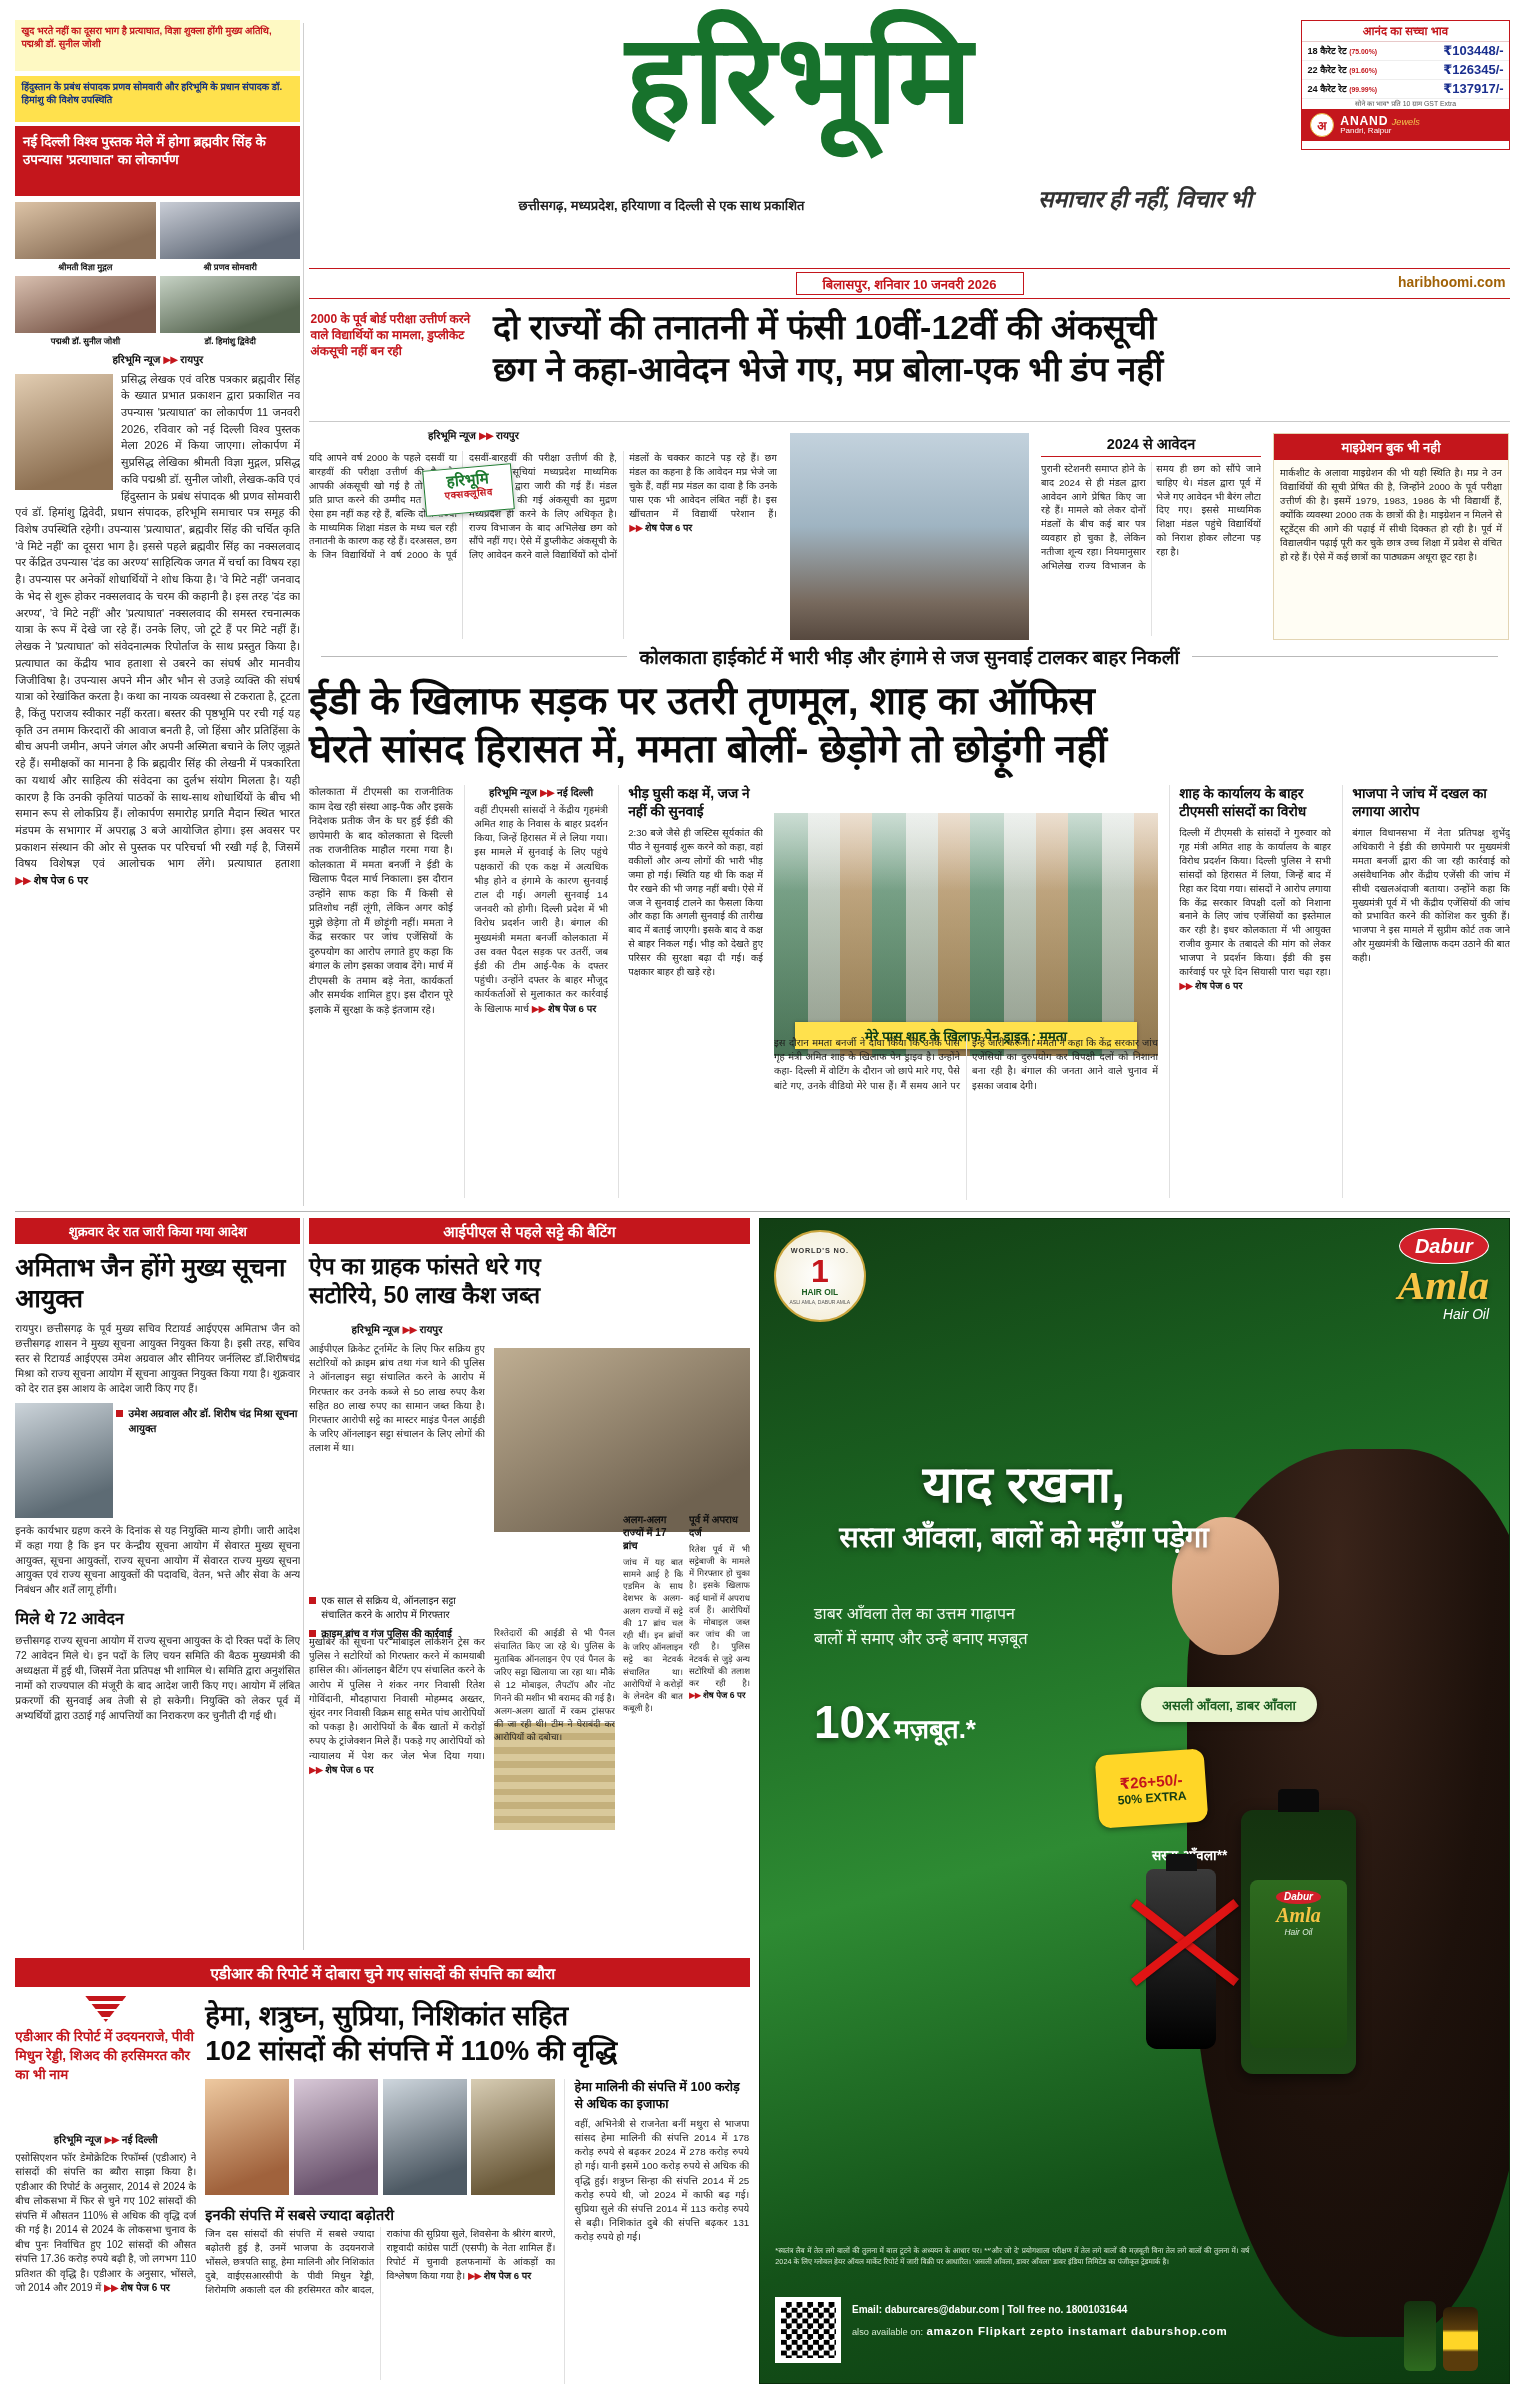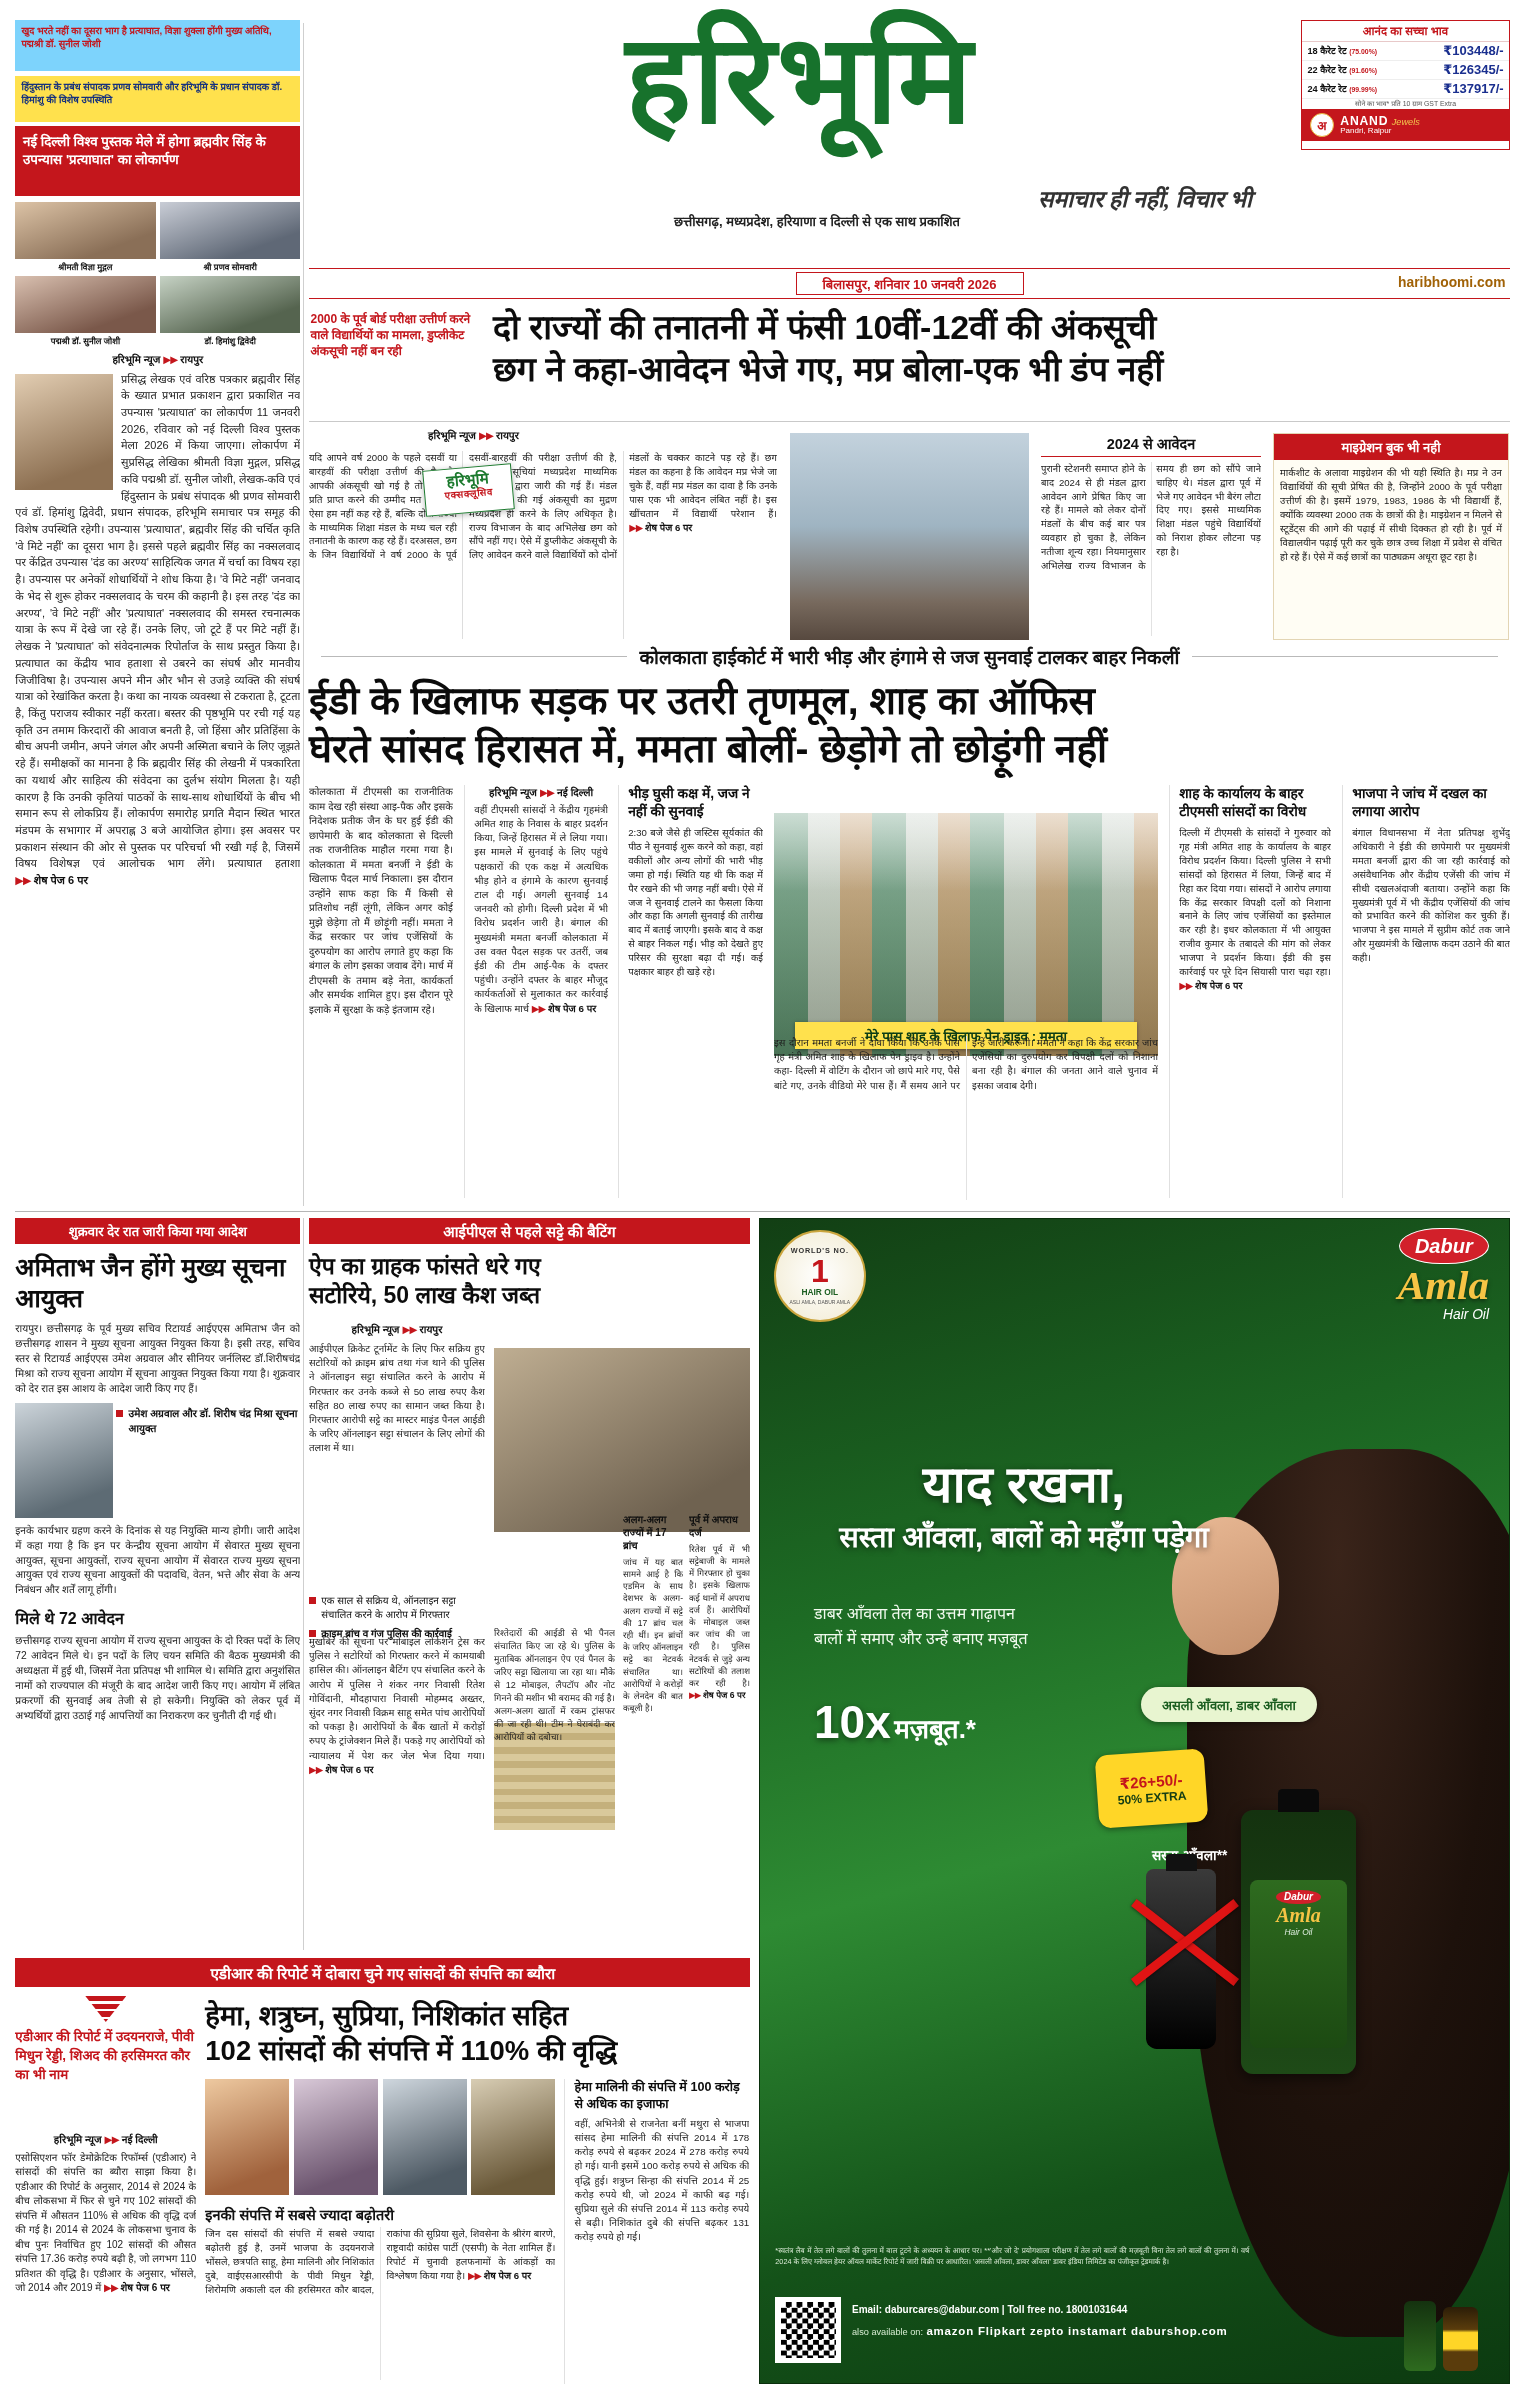--- a/index.html
+++ b/index.html
@@ -38,21 +38,21 @@
   .sq{display:inline-block;width:6.9px;height:6.9px;background:#c4161c;margin-right:5.4px;flex:0 0 auto;margin-top:3.1px;}
   .vr{position:absolute;border-left:0.8px solid #cfcfcf;}
   .hrule{position:absolute;border-top:0.8px solid #c9c9c9;}
 </style>
 </head>
 <body>
 
 <div class="page">
 
   <aside class="abs" style="left:15.3px;top:20px;width:285px;height:1174px;overflow:hidden;">
-    <div style="background:#7dd3fc;color:#c4161c;font-weight:bold;font-size:9.6px;line-height:1.32;padding:5.4px 6.1px;min-height:51px;">खुद भरते नहीं का दूसरा भाग है प्रत्याघात, विज्ञा शुक्ला होंगी मुख्य अतिथि, पद्मश्री डॉ. सुनील जोशी</div>
+    <div style="background:#fef9c3;color:#c4161c;font-weight:bold;font-size:9.6px;line-height:1.32;padding:5.4px 6.1px;min-height:51px;">खुद भरते नहीं का दूसरा भाग है प्रत्याघात, विज्ञा शुक्ला होंगी मुख्य अतिथि, पद्मश्री डॉ. सुनील जोशी</div>
     <div style="background:#ffe14d;color:#15317d;font-weight:bold;font-size:9.6px;line-height:1.32;padding:5.4px 6.1px;margin-top:4.6px;min-height:46px;">हिंदुस्तान के प्रबंध संपादक प्रणव सोमवारी और हरिभूमि के प्रधान संपादक डॉ. हिमांशु की विशेष उपस्थिति</div>
     <div style="background:#c4161c;color:#fff;font-weight:bold;font-size:13.4px;line-height:1.35;padding:6.9px 7.7px;margin-top:4.6px;min-height:70px;">नई दिल्ली विश्व पुस्तक मेले में होगा ब्रह्मवीर सिंह के उपन्यास 'प्रत्याघात' का लोकार्पण</div>
 
     <div style="display:grid;grid-template-columns:1fr 1fr;gap:4.6px;margin-top:6.1px;">
       <figure>
         <div class="photo ph-p1" style="height:57px;"></div>
         <figcaption style="font-size:8.4px;font-weight:bold;text-align:center;padding-top:1.5px;">श्रीमती विज्ञा मुद्गल</figcaption>
       </figure>
       <figure>
         <div class="photo ph-p2" style="height:57px;"></div>
@@ -78,21 +78,21 @@
       <span class="photo ph-author" style="float:left;width:98px;height:116px;margin:3.1px 7.7px 3.1px 0;"></span>
       <span>प्रसिद्ध लेखक एवं वरिष्ठ पत्रकार ब्रह्मवीर सिंह के ख्यात प्रभात प्रकाशन द्वारा प्रकाशित नव उपन्यास 'प्रत्याघात' का लोकार्पण 11 जनवरी 2026, रविवार को नई दिल्ली विश्व पुस्तक मेला 2026 में किया जाएगा। लोकार्पण में सुप्रसिद्ध लेखिका श्रीमती विज्ञा मुद्गल, प्रसिद्ध कवि पद्मश्री डॉ. सुनील जोशी, लेखक-कवि एवं हिंदुस्तान के प्रबंध संपादक श्री प्रणव सोमवारी एवं डॉ. हिमांशु द्विवेदी, प्रधान संपादक, हरिभूमि समाचार पत्र समूह की विशेष उपस्थिति रहेगी। उपन्यास 'प्रत्याघात', ब्रह्मवीर सिंह की चर्चित कृति 'वे मिटे नहीं' का दूसरा भाग है। इससे पहले ब्रह्मवीर सिंह का नक्सलवाद पर केंद्रित उपन्यास 'दंड का अरण्य' साहित्यिक जगत में चर्चा का विषय रहा है। उपन्यास पर अनेकों शोधार्थियों ने शोध किया है। 'वे मिटे नहीं' जनवाद के भेद से शुरू होकर नक्सलवाद के चरम की कहानी है। इस तरह 'दंड का अरण्य', 'वे मिटे नहीं' और 'प्रत्याघात' नक्सलवाद की समस्त रचनात्मक यात्रा के रूप में देखे जा रहे हैं। उनके लिए, जो टूटे हैं पर मिटे नहीं हैं। लेखक ने 'प्रत्याघात' को संवेदनात्मक रिपोर्ताज के साथ प्रस्तुत किया है। प्रत्याघात का केंद्रीय भाव हताशा से उबरने का संघर्ष और मानवीय जिजीविषा है। उपन्यास अपने मीन और भौन से उजड़े व्यक्ति की संघर्ष यात्रा को रेखांकित करता है। कथा का नायक व्यवस्था से टकराता है, टूटता है, किंतु पराजय स्वीकार नहीं करता। बस्तर की पृष्ठभूमि पर रची गई यह कृति उन तमाम किरदारों की आवाज बनती है, जो हिंसा और प्रतिहिंसा के बीच अपनी जमीन, अपने जंगल और अपनी अस्मिता बचाने के लिए जूझते रहे हैं। समीक्षकों का मानना है कि ब्रह्मवीर सिंह की लेखनी में पत्रकारिता का यथार्थ और साहित्य की संवेदना का दुर्लभ संयोग मिलता है। यही कारण है कि उनकी कृतियां पाठकों के साथ-साथ शोधार्थियों के बीच भी समान रूप से लोकप्रिय हैं। लोकार्पण समारोह प्रगति मैदान स्थित भारत मंडपम के सभागार में अपराह्न 3 बजे आयोजित होगा। इस अवसर पर प्रकाशन संस्थान की ओर से पुस्तक पर परिचर्चा भी रखी गई है, जिसमें विषय विशेषज्ञ एवं आलोचक भाग लेंगे। प्रत्याघात हताशा</span>
       <span class="more"><span class="ar">▶▶</span> <span class="lbl">शेष पेज 6 पर</span></span>
     </div>
   </aside>
 
   <div class="vr" style="left:303px;top:23px;height:1183px;"></div>
 
   <header class="abs" style="left:309px;top:15.3px;width:981px;height:246px;">
     <div style="text-align:center;font-size:124px;font-weight:bold;line-height:1.04;color:#17722c;letter-spacing:1.5px;">हरिभूमि</div>
-    <div style="position:absolute;left:54px;top:181px;width:597px;text-align:right;font-size:13px;font-weight:bold;color:#222;margin-top:16px;">छत्तीसगढ़, मध्यप्रदेश, हरियाणा व दिल्ली से एक साथ प्रकाशित</div>
+    <div style="position:absolute;left:54px;top:181px;width:597px;text-align:center;font-size:13px;font-weight:bold;color:#222;">छत्तीसगढ़, मध्यप्रदेश, हरियाणा व दिल्ली से एक साथ प्रकाशित</div>
     <div style="position:absolute;right:38px;top:167px;font-size:23px;font-weight:bold;font-style:italic;color:#333;font-family:'Liberation Serif',serif;">समाचार ही नहीं, विचार भी</div>
   </header>
 
   <aside class="abs" style="left:1301px;top:20px;width:209px;height:130px;border:1.5px solid #c4161c;background:#fff;">
     <div style="color:#c4161c;font-weight:bold;font-size:11.5px;text-align:center;padding:2.3px 0;border-bottom:0.8px solid #e8c9c9;">आनंद का सच्चा भाव</div>
     <div style="display:flex;justify-content:space-between;align-items:center;padding:1.5px 5.4px;border-bottom:0.8px solid #eee;">
       <span style="font-size:9.2px;font-weight:bold;">
         <span>18 कैरेट रेट</span>
         <span class="red" style="font-size:6.9px;">(75.00%)</span>
       </span>

